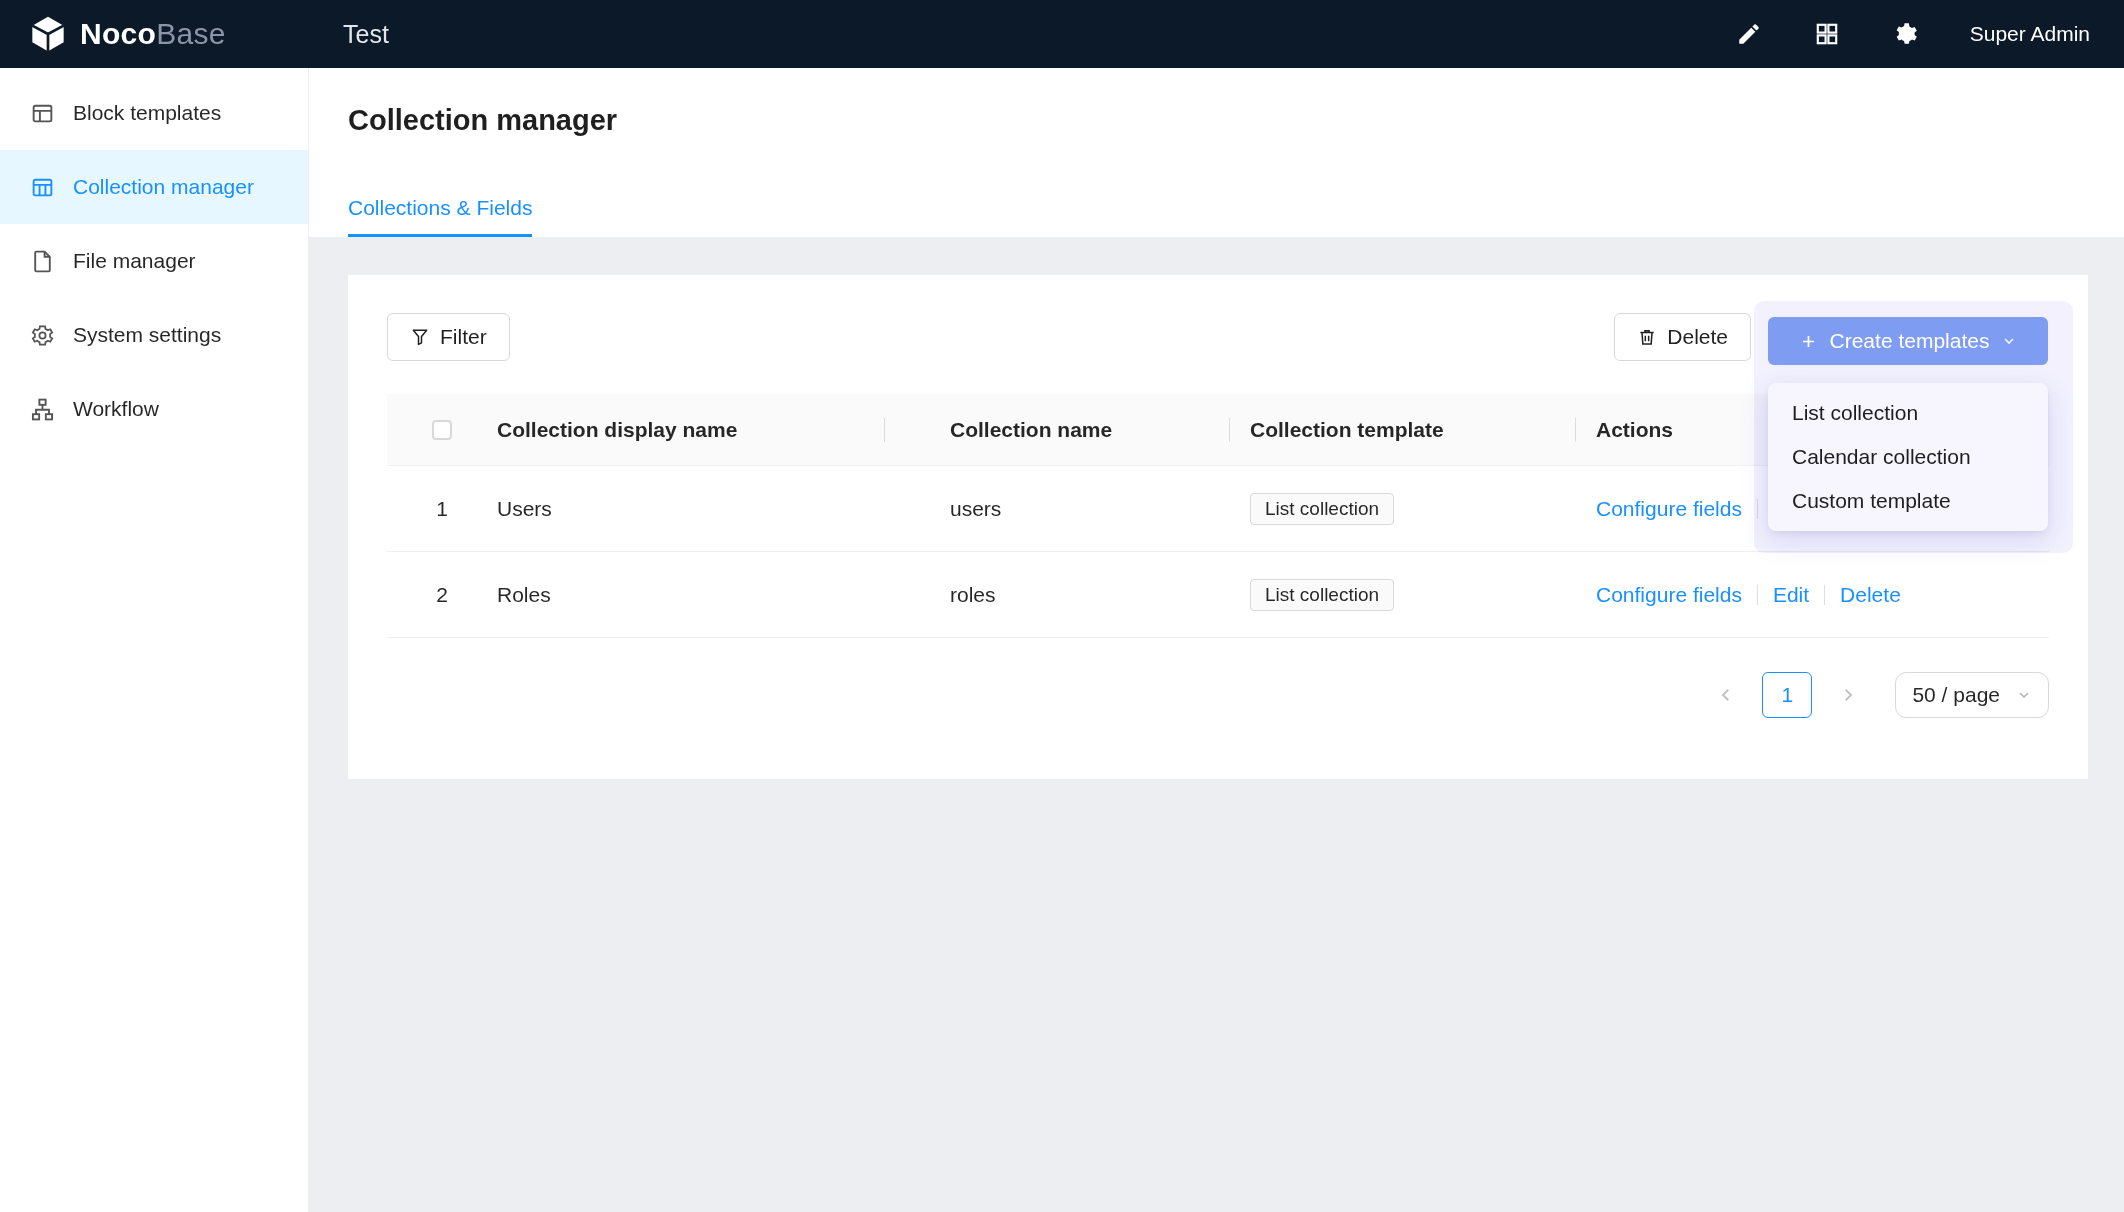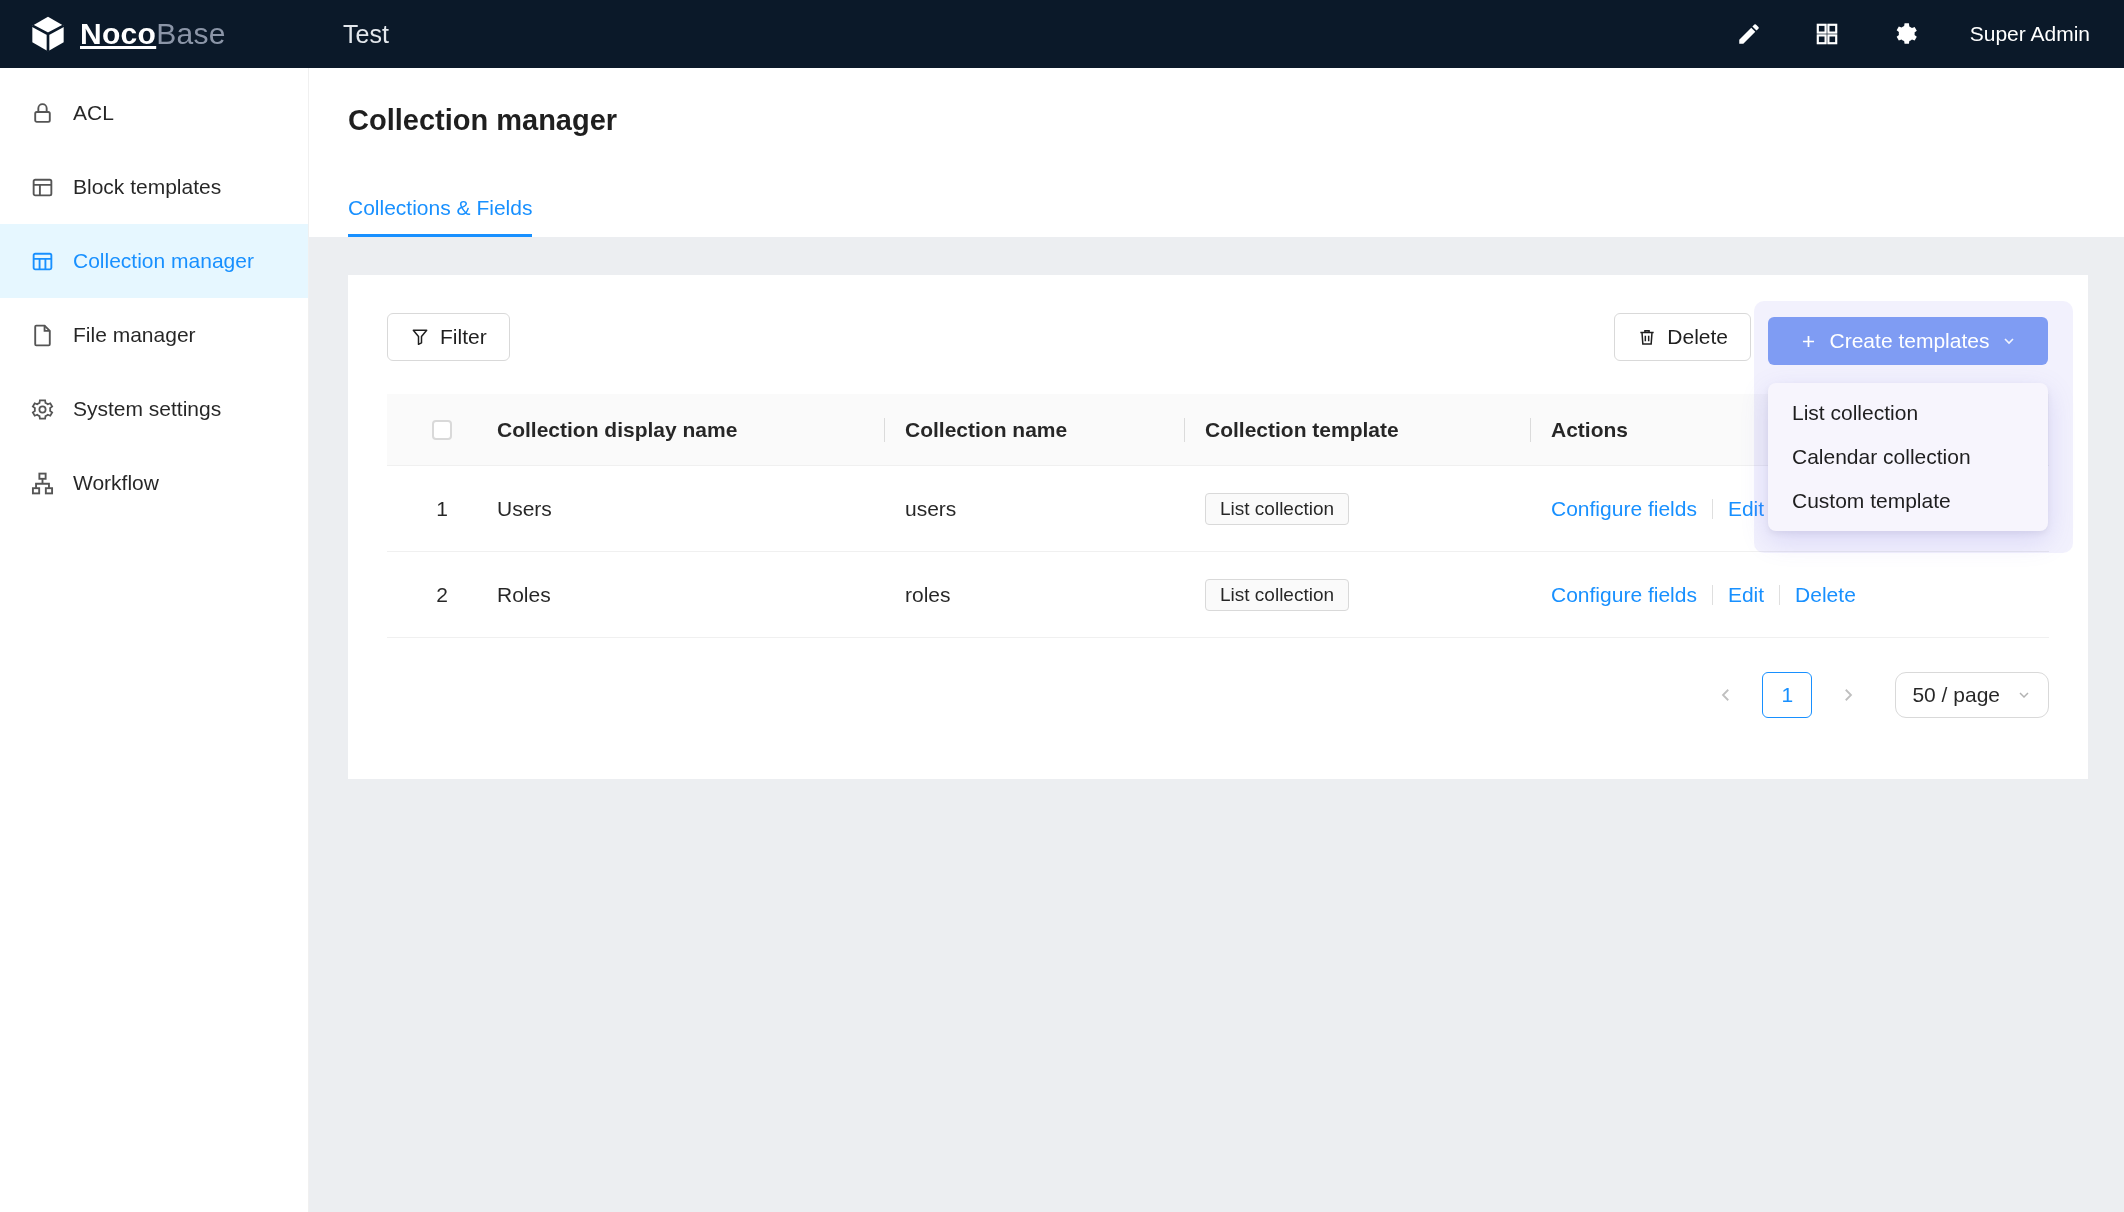--- a/index.html
+++ b/index.html
@@ -4,21 +4,21 @@
 <style>
   * { margin:0; padding:0; box-sizing:border-box; }
   html,body { width:2124px; height:1212px; overflow:hidden; }
   body { font-family:"Liberation Sans","DejaVu Sans",sans-serif; background:#fff; position:relative; }
 
   
   .topbar { height:68px; background:#0b1929; display:flex; align-items:center; }
   .logo-area { width:309px; flex:0 0 309px; display:flex; align-items:center; padding-left:28px; gap:12px; }
   .logo-cube { width:40px; height:40px; display:flex; align-items:center; }
   .brand { font-size:30px; letter-spacing:.3px; white-space:nowrap; }
-  .brand-bold { color:#ffffff; font-weight:700;text-decoration:underline; }
+  .brand-bold { color:#ffffff; font-weight:700; }
   .brand-light { color:#8b95a7; font-weight:400; }
   .topbar-menu { display:flex; align-items:center; height:100%; }
   .topbar-menu-item { color:#e3e7ec; font-size:25px; padding:0 34px; height:100%; display:flex; align-items:center; cursor:pointer; }
   .topbar-right { margin-left:auto; display:flex; align-items:center; gap:52px; padding-right:34px; }
   .topbar-icon { color:#ffffff; width:26px; height:26px; cursor:pointer; display:flex; }
   .topbar-icon svg { width:26px; height:26px; }
   .user-name { color:#ffffff; font-size:21px; cursor:pointer; }
 
   
   .body-wrap { display:flex; height:1144px; }
@@ -41,21 +41,21 @@
   .btn { height:48px; display:inline-flex; align-items:center; gap:10px; padding:0 22px; border:1px solid #d9d9d9; border-radius:6px; background:#fff; font-size:21px; color:rgba(0,0,0,.88); cursor:pointer; font-family:inherit; }
   .btn svg { width:20px; height:20px; }
   .toolbar-right { margin-left:auto; display:flex; align-items:center; gap:18px; }
   .create-placeholder { width:280px; height:48px; visibility:hidden; }
 
   
   .thead { display:flex; align-items:center; height:72px; background:#fafafa; border-bottom:1px solid #f0f0f0; font-weight:700; font-size:21px; color:rgba(0,0,0,.85); }
   .trow { display:flex; align-items:center; height:86px; border-bottom:1px solid #f0f0f0; font-size:21px; color:rgba(0,0,0,.85); }
   .c0 { width:110px; flex:0 0 110px; display:flex; justify-content:center; align-items:center; }
   .c1 { width:408px; flex:0 0 408px; position:relative; }
-  .c2 { width:300px; flex:0 0 300px; position:relative; }
+  .c2 { width:300px; flex:0 0 300px; position:relative;margin-left:45px; }
   .c3 { width:346px; flex:0 0 346px; position:relative; }
   .c4 { flex:1; display:flex; align-items:center; }
   .thead .c1::after, .thead .c2::after, .thead .c3::after {
     content:""; position:absolute; right:20px; top:50%; transform:translateY(-50%);
     width:1px; height:24px; background:rgba(0,0,0,.12);
   }
   .checkbox { width:20px; height:20px; border:2px solid #d9d9d9; border-radius:4px; background:#fff; cursor:pointer; }
   .tag { display:inline-block; padding:4px 14px; border:1px solid #d9d9d9; border-radius:4px; background:#fafafa; font-size:19px; color:rgba(0,0,0,.85); }
   .link { color:#1890ff; cursor:pointer; white-space:nowrap; }
   .action-sep { width:1px; height:20px; background:rgba(5,5,5,.13); margin:0 15px; }
@@ -111,27 +111,20 @@
           <path d="M12 8a4 4 0 1 0 0 8 4 4 0 0 0 0-8zm8.94 4c0-.47-.05-.94-.14-1.4l2.1-1.64-2-3.46-2.48 1a7 7 0 0 0-2.42-1.4L15.6 2h-4l-.4 2.6a7 7 0 0 0-2.42 1.4l-2.48-1-2 3.46 2.1 1.64c-.09.46-.14.93-.14 1.4s.05.94.14 1.4l-2.1 1.64 2 3.46 2.48-1a7 7 0 0 0 2.42 1.4l.4 2.6h4l.4-2.6a7 7 0 0 0 2.42-1.4l2.48 1 2-3.46-2.1-1.64c.09-.46.14-.93.14-1.4z" fill="currentColor"></path>
         </svg>
     </span>
     <span class="user-name">Super Admin</span>
   </div>
 </div>
 
 <div class="body-wrap">
 
   <div class="sidebar">
-    <div class="side-item">
-      <svg viewBox="0 0 24 24" fill="none" stroke="currentColor" stroke-width="1.8">
-          <rect x="5" y="10.5" width="14" height="9.5" rx="1.5"></rect>
-          <path d="M8 10.5V7a4 4 0 0 1 8 0v3.5"></path>
-        </svg>
-      <span>ACL</span>
-    </div>
     <div class="side-item">
       <svg viewBox="0 0 24 24" fill="none" stroke="currentColor" stroke-width="1.8">
           <rect x="3.5" y="4.5" width="17" height="15" rx="1.5"></rect>
           <path d="M3.5 9.5h17M9.5 9.5v10"></path>
         </svg>
       <span>Block templates</span>
     </div>
     <div class="side-item active">
       <svg viewBox="0 0 24 24" fill="none" stroke="currentColor" stroke-width="1.8">
           <rect x="3.5" y="4.5" width="17" height="15" rx="1.5"></rect>

